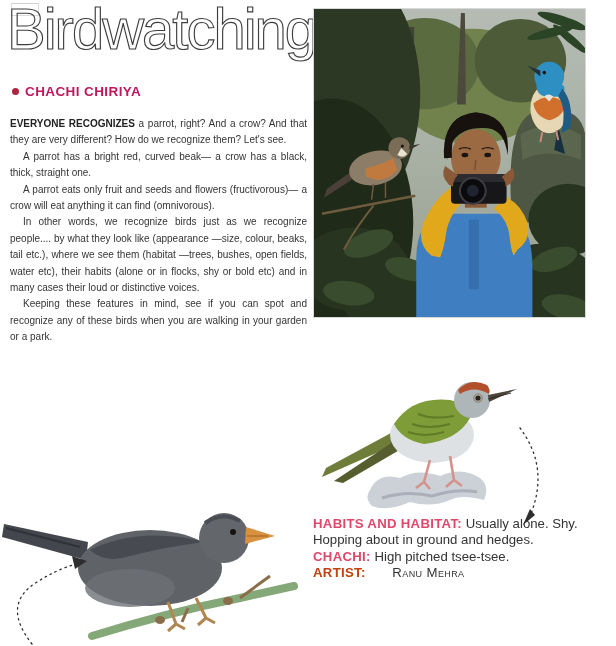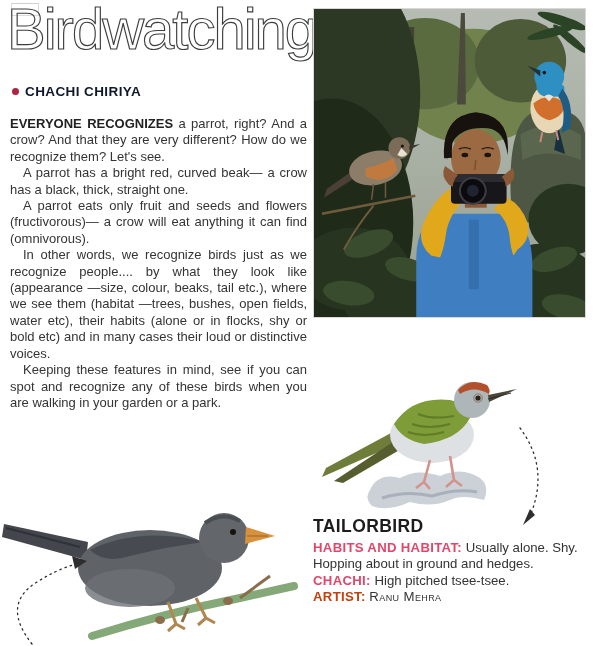--- a/index.html
+++ b/index.html
@@ -12,39 +12,39 @@
   .title{
     position:absolute;left:7px;top:-4px;width:305px;
     font-size:58px;line-height:66px;font-weight:300;letter-spacing:-2px;color:#3b3b3b;
     white-space:nowrap;
   }
   @supports (-webkit-text-stroke: 1px black){
     .title{color:transparent;-webkit-text-stroke:1.15px #3d3d3d;font-weight:400;}
   }
   .byline{position:absolute;left:12px;top:84px;display:flex;align-items:center;gap:6px;}
   .byline .dot{width:7px;height:7px;border-radius:50%;background:var(--bullet-red,#ae2440);}
-  .byline .name{font-size:13.5px;font-weight:700;letter-spacing:.4px;color:#0f172a;}
+  .byline .name{font-size:13.5px;font-weight:700;letter-spacing:.4px;color:#be185d;}
   .article{
     position:absolute;left:10px;top:116px;width:297px;
-    font-size:13px;line-height:16.4px;text-align:justify;color:#343434;
+    font-size:10px;line-height:16.4px;text-align:justify;color:#343434;
   }
   .article p{margin:0;text-indent:13px;}
   .article p.first{text-indent:0;}
   .article b{font-weight:700;color:#222;}
   .photo{position:absolute;left:313px;top:8px;width:273px;height:310px;
     border:1px solid #d8d8d8;box-sizing:border-box;}
   .photo svg{display:block;width:100%;height:100%;}
   .tailorbird-art{position:absolute;left:312px;top:340px;width:260px;height:192px;}
   .babbler-art{position:absolute;left:0px;top:494px;width:300px;height:152px;}
   .species{position:absolute;left:313px;top:516px;width:293px;}
   .species h2{margin:0 0 3px 0;font-size:17.5px;font-weight:700;letter-spacing:.4px;color:#1c1c1c;}
   .species p{margin:0;font-size:13.2px;line-height:16.4px;color:#333;}
   .lbl{font-weight:700;letter-spacing:.3px;color:var(--accent-pink,#e0486b);}
   .lbl.dark{color:#c2410c;}
-  .artist-name{font-variant:small-caps;letter-spacing:.4px;}
+  .artist-name{font-variant:small-caps;letter-spacing:.4px;margin-left:23px;}
 </style>
 </head>
 <body>
 
 <div class="page">
 
   <div class="artifact"></div>
 
   <div class="title">Birdwatching!</div>
 
@@ -200,19 +200,18 @@
         <path d="M168,108 L176,130 M176,130 L168,137 M176,130 L185,135 M196,104 L206,124 M206,124 L198,131 M206,124 L215,129" stroke="#b08651" stroke-width="3" fill="none"></path>
       </g>
       <g>
         <path d="M32,150 Q2,112 34,90 Q55,76 76,70" stroke="#2e2e2e" stroke-width="1.3" fill="none" stroke-dasharray="1.5,4" stroke-linecap="round"></path>
         <polygon points="87,67 72,62 75,75" fill="#2e2e2e"></polygon>
       </g>
     </svg>
   </div>
 
   <div class="species">
-    <h2>TAILORBIRD</h2>
     <p><span class="lbl">HABITS AND HABITAT:</span> <span>Usually alone. Shy. Hopping about in ground and hedges.</span></p>
     <p><span class="lbl">CHACHI:</span> <span>High pitched tsee-tsee.</span></p>
     <p><span class="lbl dark">ARTIST:</span> <span class="artist-name">Ranu Mehra</span></p>
   </div>
 
 </div>
 
 </body></html>

